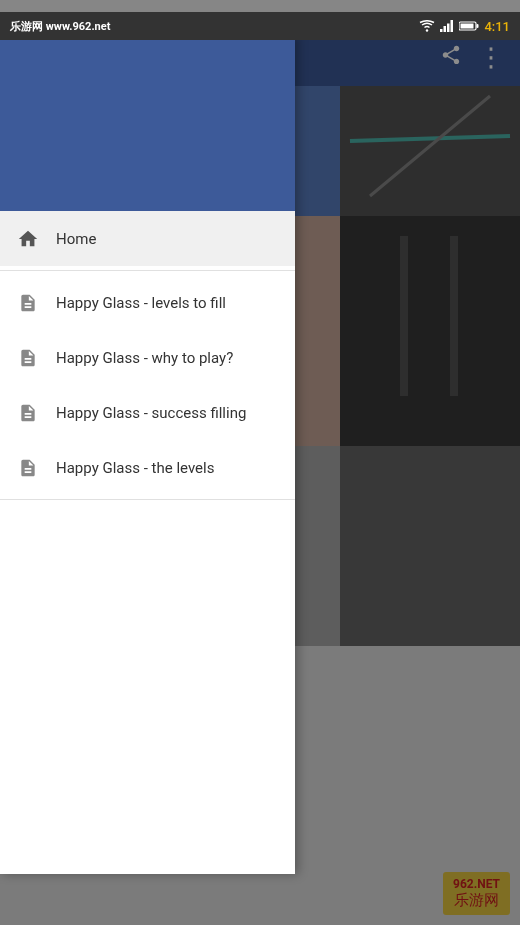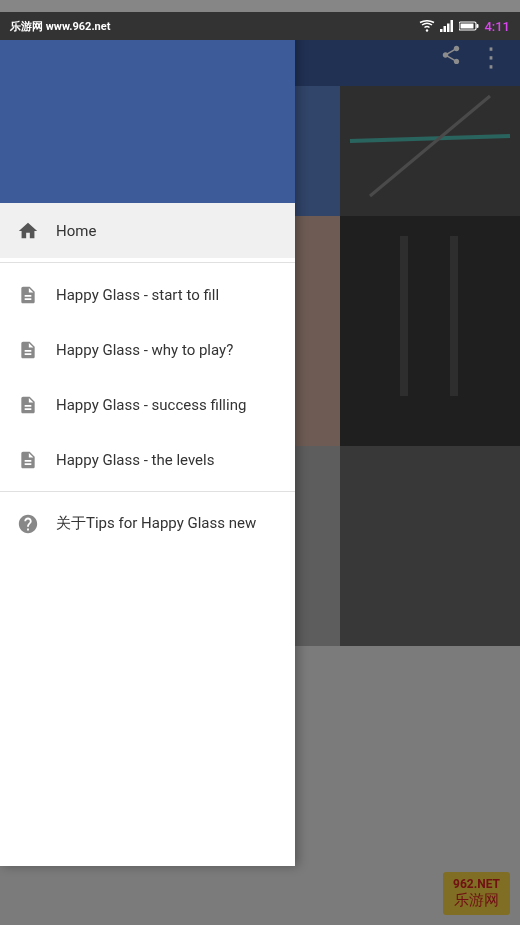--- a/index.html
+++ b/index.html
@@ -180,21 +180,21 @@
 
     .watermark-sub {
       font-size: 12px;
       color: #cc3333;
       text-align: center;
     }
 
     
     .drawer {
       position: absolute;
-      top: 28px;
+      top: 36px;
       left: 0;
       width: 295px;
       height: 838px;
       background: white;
       z-index: 20;
       display: flex;
       flex-direction: column;
       box-shadow: 3px 0 10px rgba(0,0,0,0.3);
     }
 
@@ -267,21 +267,21 @@
       <rect x="3.5" y="6" width="2.5" height="6" fill="white"></rect>
       <rect x="7" y="3.5" width="2.5" height="8.5" fill="white"></rect>
       <rect x="10.5" y="0" width="2.5" height="12" fill="white"></rect>
     </svg>
 
     <svg width="20" height="12" viewBox="0 0 20 12">
       <rect x="0" y="2" width="17" height="8" rx="1.5" stroke="white" stroke-width="1.2" fill="none"></rect>
       <rect x="17.5" y="4" width="2" height="4" rx="1" fill="white"></rect>
       <rect x="1.5" y="3.5" width="13" height="5" fill="white"></rect>
     </svg>
-    <span style="color:#d946ef;font-size:13px;font-weight:500;">4:11</span>
+    <span style="color:#eab308;font-size:13px;font-weight:500;">4:11</span>
   </div>
 </div>
 
 <div class="main-content">
 
   <div class="app-bar">
     <span class="app-bar-title">ew trick</span>
     <div class="app-bar-actions">
       <span class="app-bar-icon">
         <svg width="22" height="22" viewBox="0 0 24 24" fill="white">
@@ -385,21 +385,21 @@
 
     <div class="divider"></div>
 
 
     <div class="nav-item">
       <span class="nav-icon">
         <svg width="20" height="22" viewBox="0 0 24 24" fill="#888">
           <path d="M14 2H6c-1.1 0-2 .9-2 2v16c0 1.1.9 2 2 2h12c1.1 0 2-.9 2-2V8l-6-6zm2 16H8v-2h8v2zm0-4H8v-2h8v2zm-3-5V3.5L18.5 9H13z"></path>
         </svg>
       </span>
-      <span class="nav-label">Happy Glass - start to fill</span>
+      <span class="nav-label">Happy Glass - levels to fill</span>
     </div>
 
     <div class="nav-item">
       <span class="nav-icon">
         <svg width="20" height="22" viewBox="0 0 24 24" fill="#888">
           <path d="M14 2H6c-1.1 0-2 .9-2 2v16c0 1.1.9 2 2 2h12c1.1 0 2-.9 2-2V8l-6-6zm2 16H8v-2h8v2zm0-4H8v-2h8v2zm-3-5V3.5L18.5 9H13z"></path>
         </svg>
       </span>
       <span class="nav-label">Happy Glass - why to play?</span>
     </div>
@@ -417,23 +417,15 @@
       <span class="nav-icon">
         <svg width="20" height="22" viewBox="0 0 24 24" fill="#888">
           <path d="M14 2H6c-1.1 0-2 .9-2 2v16c0 1.1.9 2 2 2h12c1.1 0 2-.9 2-2V8l-6-6zm2 16H8v-2h8v2zm0-4H8v-2h8v2zm-3-5V3.5L18.5 9H13z"></path>
         </svg>
       </span>
       <span class="nav-label">Happy Glass - the levels</span>
     </div>
 
     <div class="divider"></div>
 
-    <div class="nav-item">
-      <span class="nav-icon">
-        <svg width="22" height="22" viewBox="0 0 24 24" fill="#888">
-          <path d="M12 2C6.48 2 2 6.48 2 12s4.48 10 10 10 10-4.48 10-10S17.52 2 12 2zm1 17h-2v-2h2v2zm2.07-7.75l-.9.92C13.45 12.9 13 13.5 13 15h-2v-.5c0-1.1.45-2.1 1.17-2.83l1.24-1.26c.37-.36.59-.86.59-1.41 0-1.1-.9-2-2-2s-2 .9-2 2H8c0-2.21 1.79-4 4-4s4 1.79 4 4c0 .88-.36 1.68-.93 2.25z"></path>
-        </svg>
-      </span>
-      <span class="nav-label">关于Tips for Happy Glass new</span>
-    </div>
 
   </div>
 </div>
 
 </body></html>

